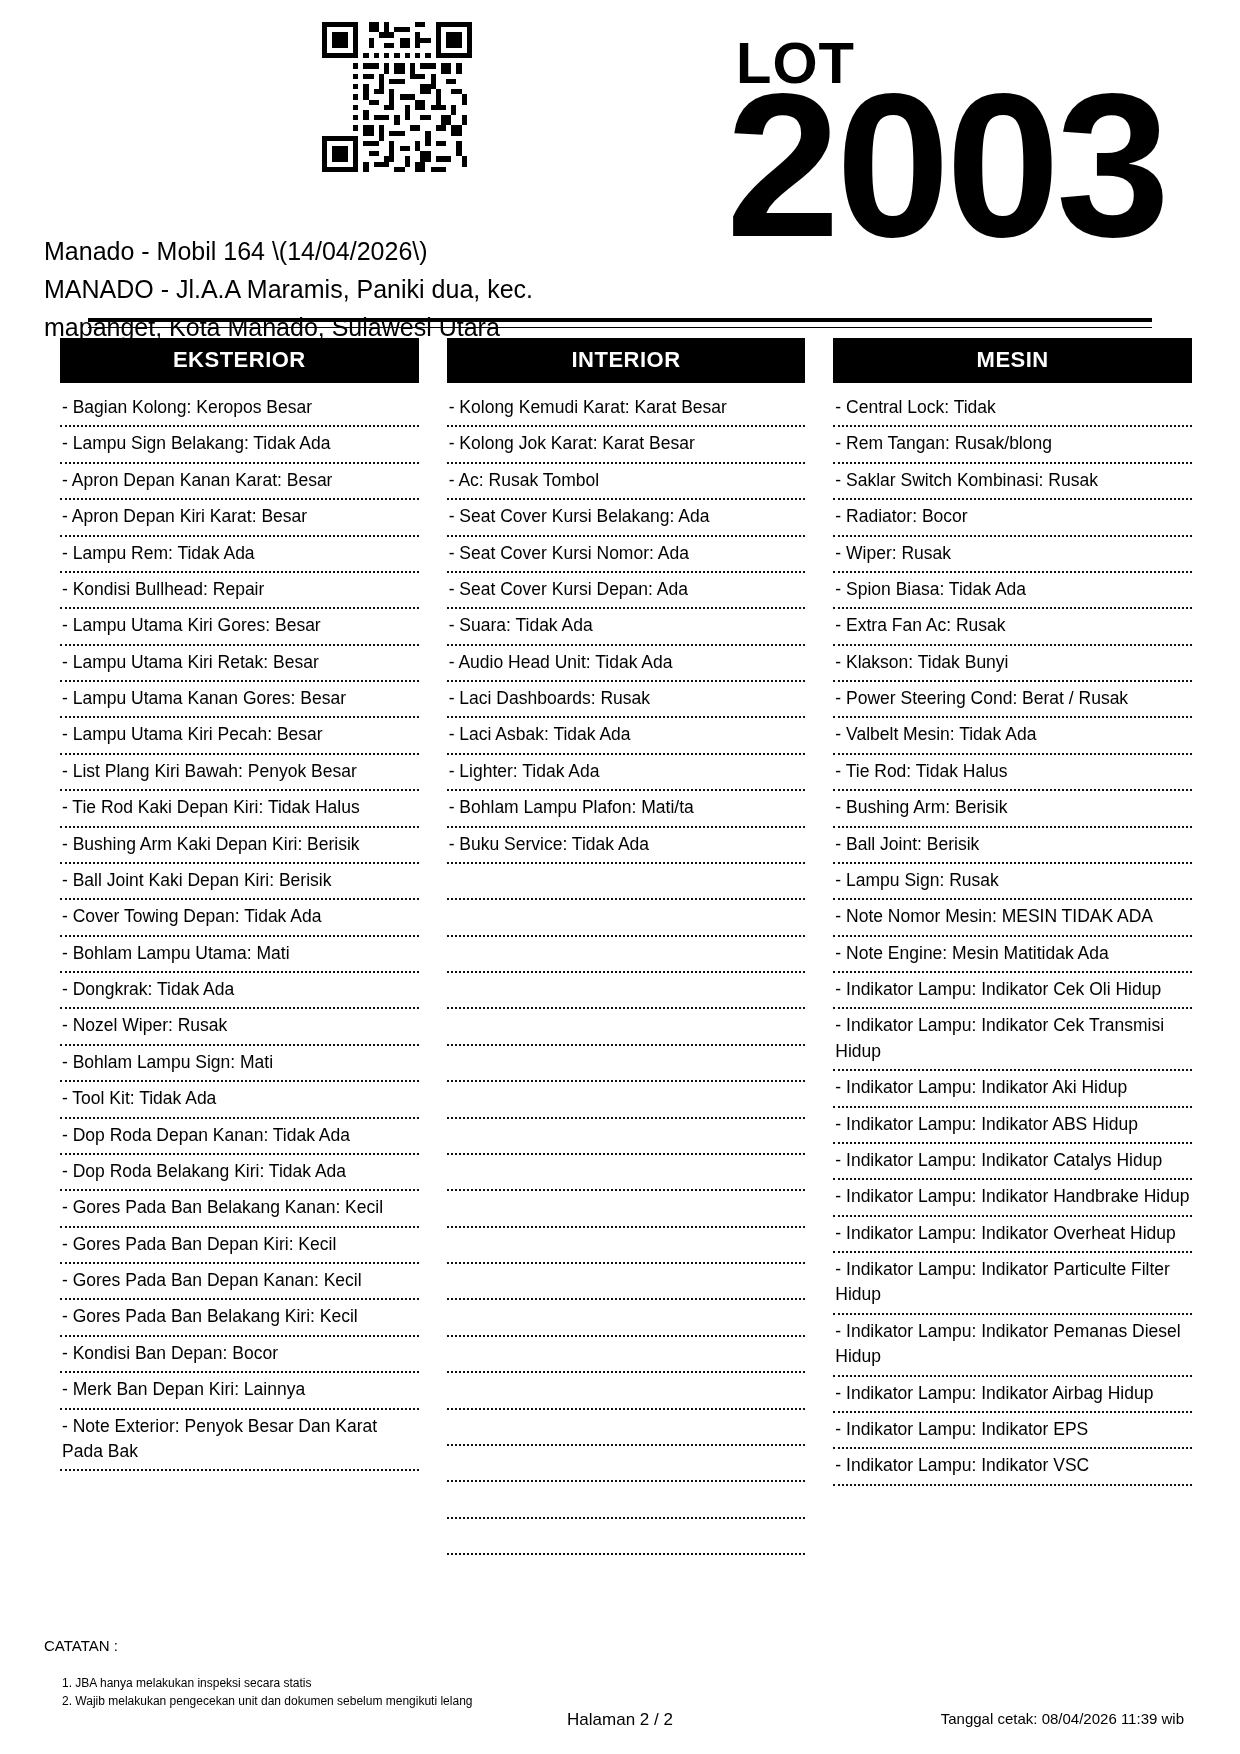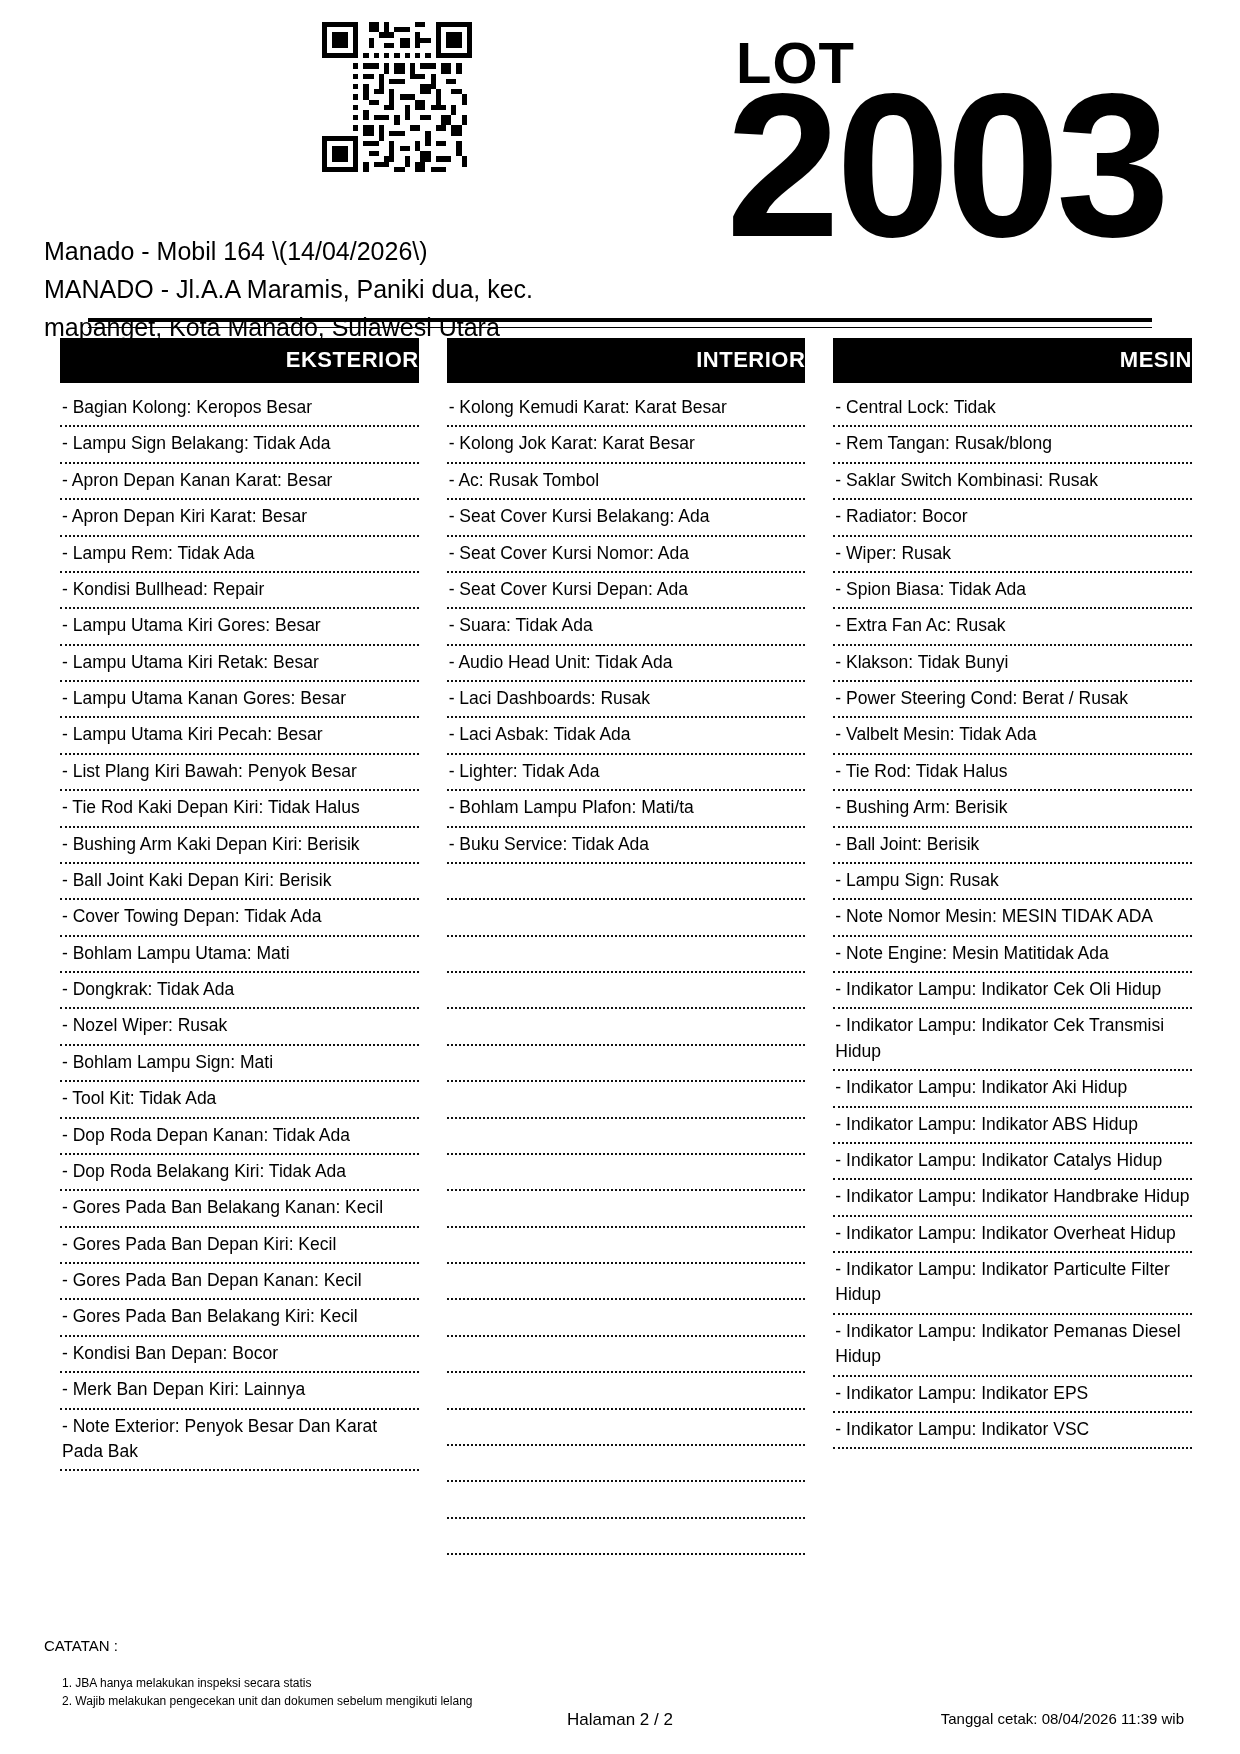--- a/index.html
+++ b/index.html
@@ -92,21 +92,21 @@
   .col {
     flex: 1 1 0;
     min-width: 0;
   }
   .col-title {
     background: #000000;
     color: #ffffff;
     font-size: 22px;
     font-weight: bold;
     letter-spacing: 0.5px;
-    text-align: right;
+    text-align: center;
     padding: 9px 0 10px 0;
     margin-bottom: 8px;
   }
   .item {
     font-size: 17.5px;
     line-height: 1.45;
     padding: 4px 2px 5px 2px;
     border-bottom: 2px dotted #111;
     min-height: 24px;
     box-sizing: border-box;
@@ -371,20 +371,21 @@
       <div class="item">- Note Engine: Mesin Matitidak Ada</div>
       <div class="item">- Indikator Lampu:  Indikator Cek Oli Hidup</div>
       <div class="item">- Indikator Lampu:  Indikator Cek Transmisi Hidup</div>
       <div class="item">- Indikator Lampu:  Indikator Aki Hidup</div>
       <div class="item">- Indikator Lampu:  Indikator ABS Hidup</div>
       <div class="item">- Indikator Lampu:  Indikator Catalys Hidup</div>
       <div class="item">- Indikator Lampu:  Indikator Handbrake Hidup</div>
       <div class="item">- Indikator Lampu:  Indikator Overheat Hidup</div>
       <div class="item">- Indikator Lampu:  Indikator Particulte Filter Hidup</div>
       <div class="item">- Indikator Lampu:  Indikator Pemanas Diesel Hidup</div>
+      <div class="item">- Indikator Lampu:  Indikator Airbag Hidup</div>
       <div class="item">- Indikator Lampu:  Indikator EPS</div>
       <div class="item">- Indikator Lampu:  Indikator VSC</div>
     </div>
 
   </div>
 
   <div class="footer">
     <div class="catatan-title">CATATAN :</div>
     <div class="catatan-line">1.  JBA hanya melakukan inspeksi secara statis</div>
     <div class="catatan-line">2.  Wajib melakukan pengecekan unit dan dokumen sebelum mengikuti lelang</div>

